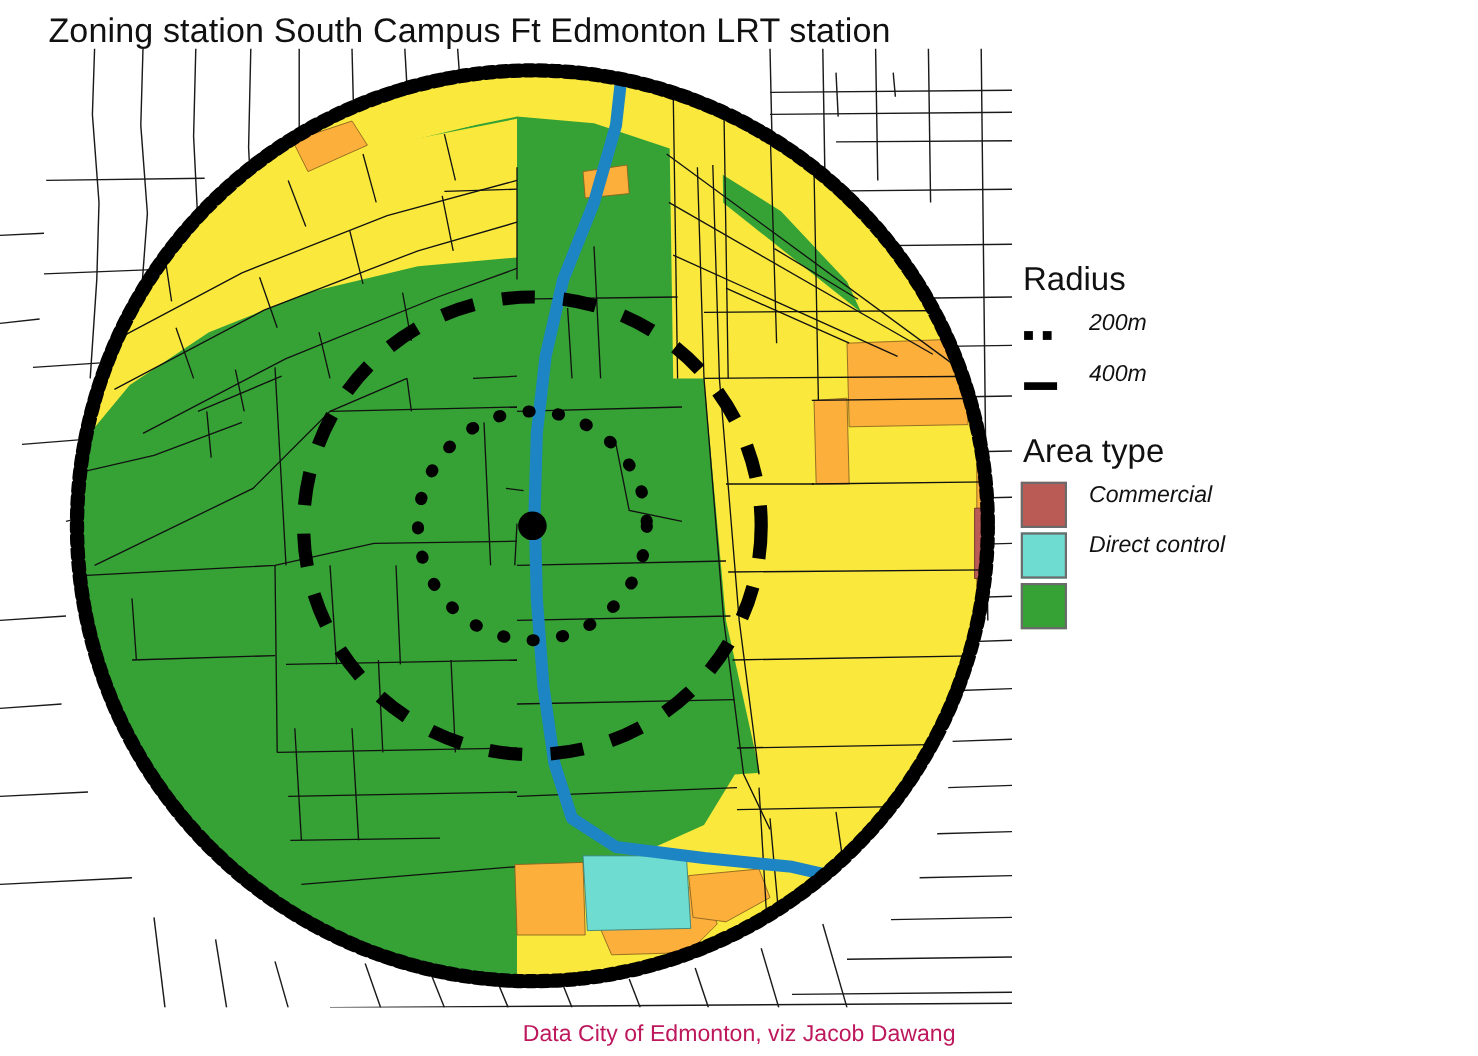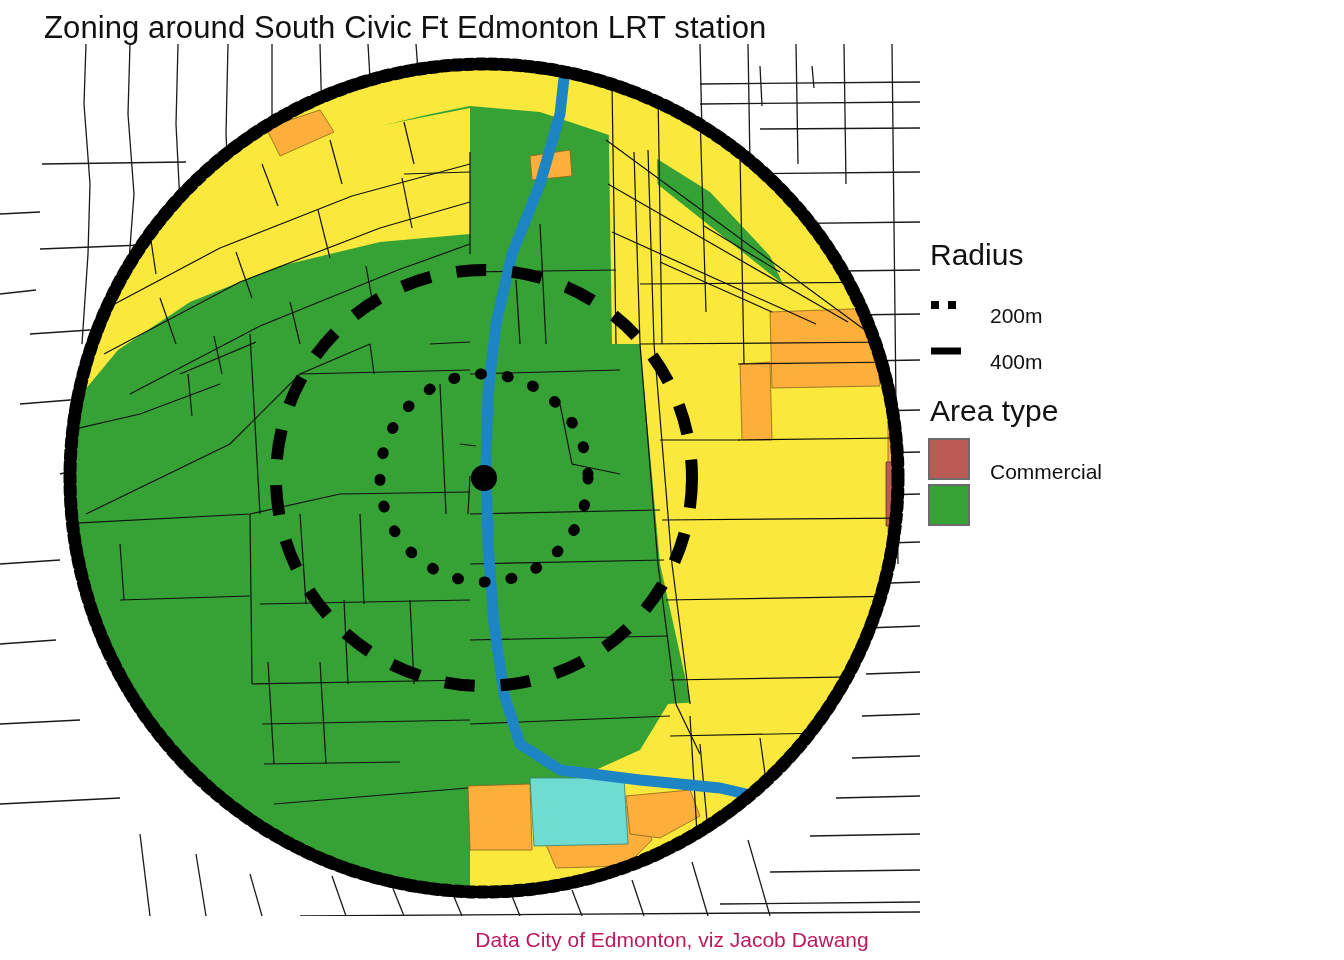--- a/index.html
+++ b/index.html
@@ -12,36 +12,36 @@
   }
   #caption{
     position:absolute;left:0;top:928px;width:1344px;text-align:center;
     font-size:21px;color:#be185d;
   }
   #mapwrap{position:absolute;left:0;top:44px;width:920px;height:872px;}
   #legend{position:absolute;left:928px;top:238px;width:416px;}
 
   .legend-title{font-size:30px;color:#111;margin:0 0 10px 2px;}
   .legend-title.second{margin-top:20px;}
-  .lg-row{display:flex;align-items:flex-end;height:46px;}
+  .lg-row{display:flex;align-items:flex-start;height:46px;font-style:italic;}
   .lg-key{width:62px;height:46px;position:relative;flex:none;}
   .lg-label{font-size:21px;color:#111;white-space:nowrap;}
   .sw{width:42px;height:42px;border:2px solid #6b6b6b;box-sizing:border-box;}
 
   .dashkey{position:absolute;left:0;right:0;top:50%;transform:translateY(-50%);
            display:flex;align-items:center;gap:9px;padding-left:3px;}
   .dot{width:8px;height:8px;background:#000;}
   .bar-s{width:30px;height:7px;background:#000;}
   .bar-l{width:42px;height:8px;background:#000;}
 </style>
 </head>
 <body>
 <div id="root">
 
-<div id="title">Zoning around South Civic Ft Edmonton LRT station</div>
+<div id="title">Zoning station South Campus Ft Edmonton LRT station</div>
 
 <div id="mapwrap">
 <svg viewBox="0 0 920 872" width="920" height="872">
   <defs>
     <clipPath id="circClip">
             <circle cx="484" cy="434" r="414"></circle>
           </clipPath>
     <clipPath id="frameClip">
             <rect x="0" y="0" width="920" height="872"></rect>
           </clipPath>
@@ -289,20 +289,26 @@
 
   <div class="legend-title second">Area type</div>
 
   <div class="lg-row">
     <div class="lg-key">
       <div class="sw" style="background:#bb5b56"></div>
     </div>
     <div class="lg-label">Commercial</div>
   </div>
 
+  <div class="lg-row">
+    <div class="lg-key">
+      <div class="sw" style="background:#6edcd0"></div>
+    </div>
+    <div class="lg-label">Direct control</div>
+  </div>
 
 
 
   <div class="lg-row">
     <div class="lg-key">
       <div class="sw" style="background:#36a235"></div>
     </div>
   </div>
 
 </div>

